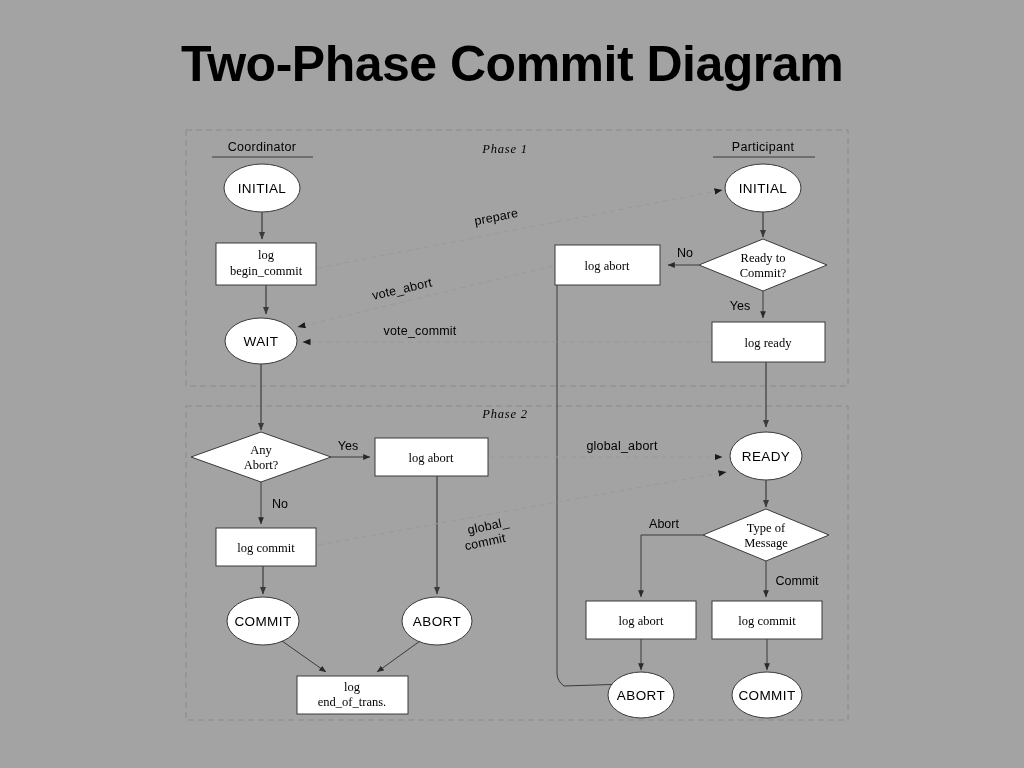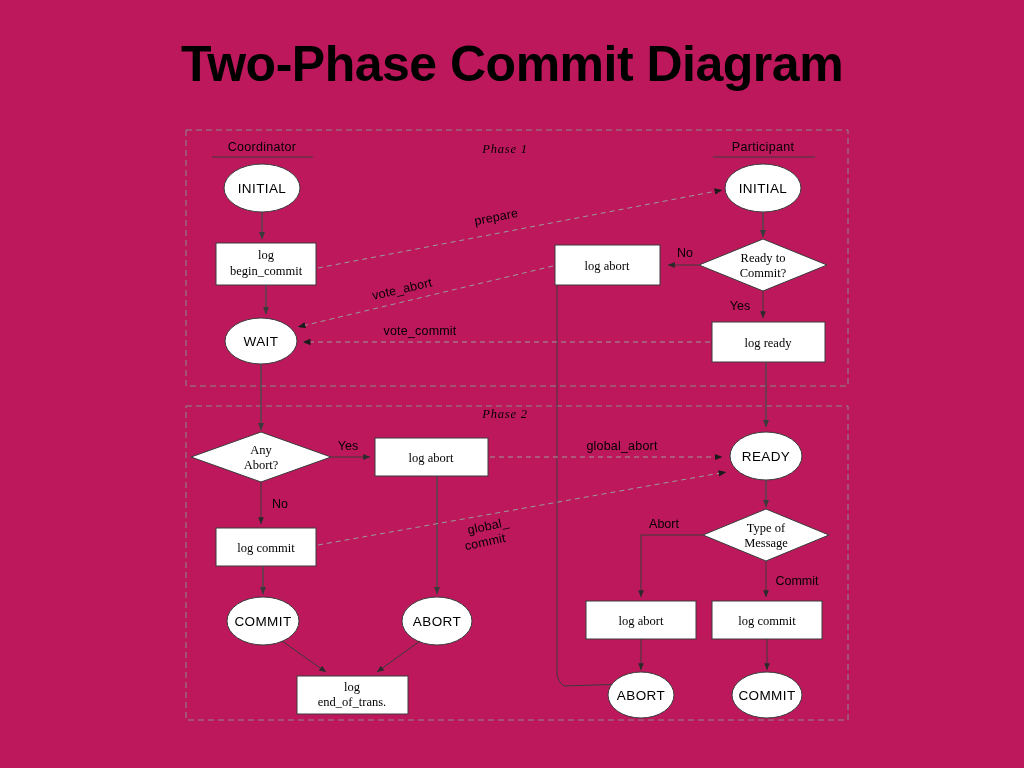--- a/index.html
+++ b/index.html
@@ -11,21 +11,21 @@
     width: 1024px;
     height: 768px;
     overflow: hidden;
     font-family: "Liberation Sans", sans-serif;
     color: #000000;
   }
   #slide {
     position: relative;
     width: 1024px;
     height: 768px;
-    background: #be185d;
+    background: #a3a3a3;
   }
   #slide-title {
     position: absolute;
     left: 0;
     top: 38px;
     width: 1024px;
     text-align: center;
     font-family: "Liberation Sans", sans-serif;
     font-weight: bold;
     font-size: 50px;

